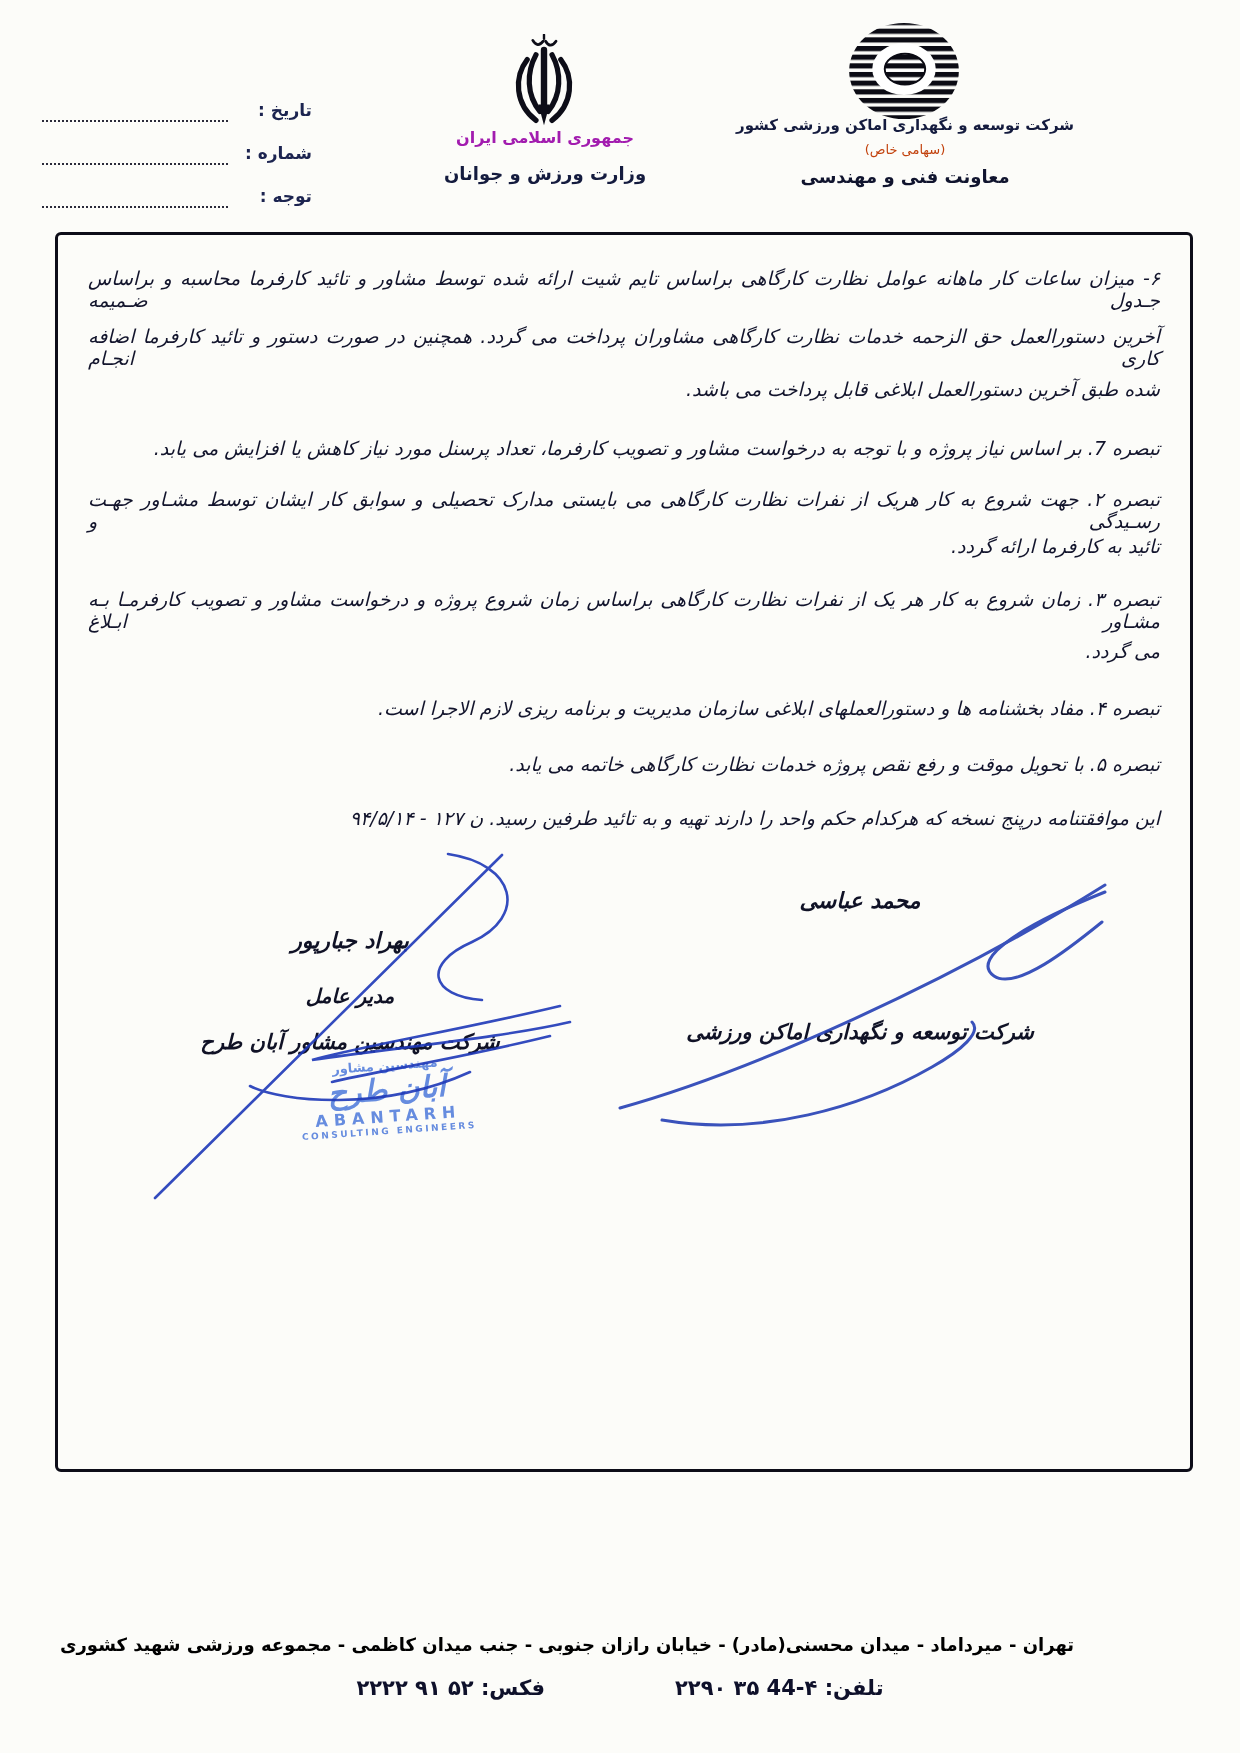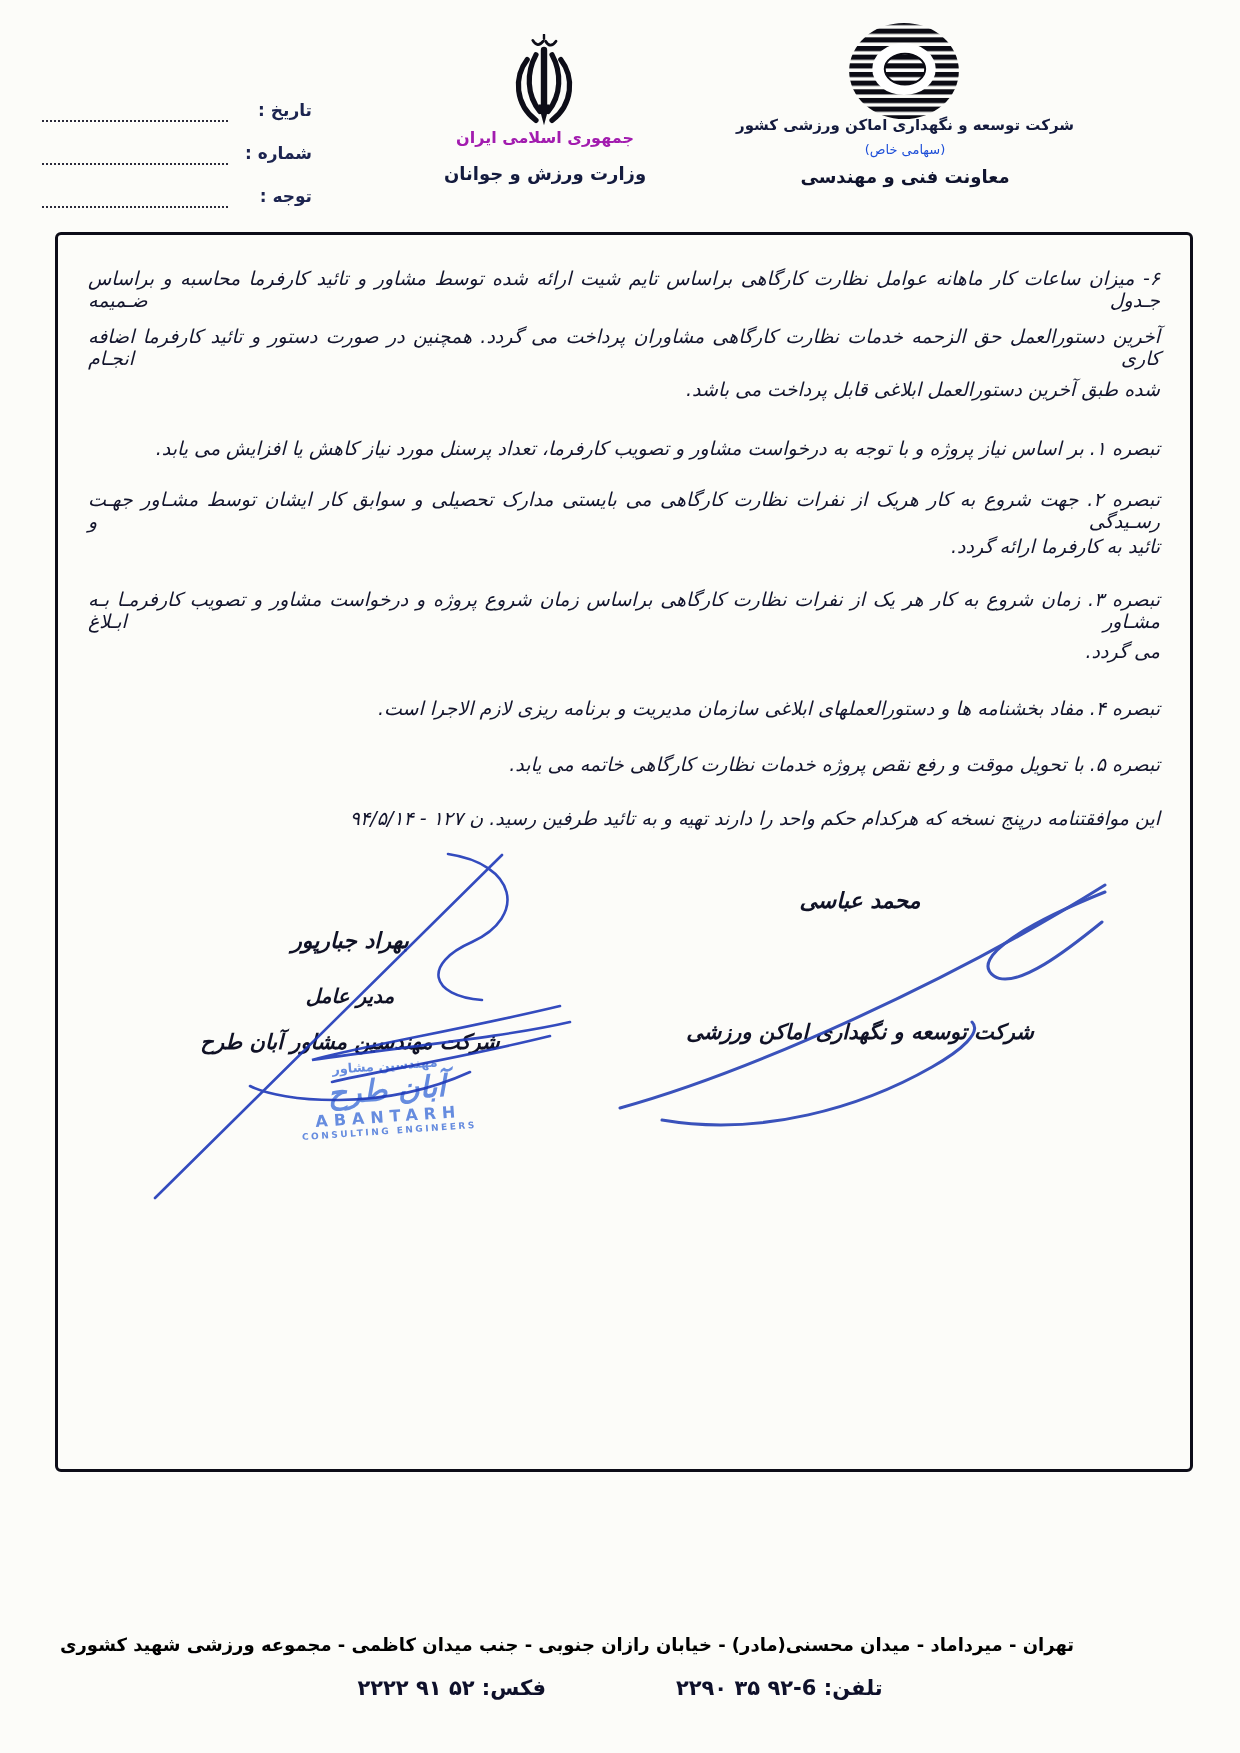--- a/index.html
+++ b/index.html
@@ -23,21 +23,21 @@
     position:absolute; left:6px; top:24px; width:186px;
     border-bottom:2px dotted #2a2a3a; height:0;
   }
   .gov-line1{left:420px; top:128px; width:250px; text-align:center;
     font-size:16px; font-weight:bold; color:#a21caf;}
   .gov-line2{left:410px; top:163px; width:270px; text-align:center;
     font-size:18px; font-weight:bold; color:#141b3e;}
   .org-line1{left:730px; top:116px; width:350px; text-align:center;
     font-size:15px; font-weight:bold; color:#141b3e;}
   .org-line2{left:730px; top:142px; width:350px; text-align:center;
-    font-size:13px; color:#1d4ed8;}
+    font-size:13px; color:#c2410c;}
   .org-line3{left:730px; top:166px; width:350px; text-align:center;
     font-size:18px; font-weight:bold; color:#10142e;}
 
   
   .frame{
     left:55px; top:232px; width:1132px; height:1234px;
     border:3px solid #0d0d18; border-radius:6px;
   }
   .bline{
     position:absolute; right:30px; left:30px;
@@ -129,21 +129,21 @@
     <ellipse cx="61" cy="51" rx="21" ry="16" fill="none" stroke="#0b0b14" stroke-width="2"></ellipse>
   </svg>
   <div class="abs org-line1">شرکت توسعه و نگهداری اماکن ورزشی کشور</div>
   <div class="abs org-line2">(سهامی خاص)</div>
   <div class="abs org-line3">معاونت فنی و مهندسی</div>
 
   <div class="abs frame">
     <div class="bline full" style="top:32px">۶- میزان ساعات کار ماهانه عوامل نظارت کارگاهی براساس تایم شیت ارائه شده توسط مشاور و تائید کارفرما محاسبه و براساس جـدول ضـمیمه</div>
     <div class="bline full" style="top:90px">آخرین دستورالعمل حق الزحمه خدمات نظارت کارگاهی مشاوران پرداخت می گردد. همچنین در صورت دستور و تائید کارفرما اضافه کاری انجـام</div>
     <div class="bline" style="top:143px">شده طبق آخرین دستورالعمل ابلاغی قابل پرداخت می باشد.</div>
-    <div class="bline" style="top:202px">تبصره ۱. بر اساس نیاز پروژه و با توجه به درخواست مشاور و تصویب کارفرما، تعداد پرسنل مورد نیاز کاهش یا افزایش می یابد.</div>
+    <div class="bline" style="top:202px">تبصره 7. بر اساس نیاز پروژه و با توجه به درخواست مشاور و تصویب کارفرما، تعداد پرسنل مورد نیاز کاهش یا افزایش می یابد.</div>
     <div class="bline full" style="top:253px">تبصره ۲. جهت شروع به کار هریک از نفرات نظارت کارگاهی می بایستی مدارک تحصیلی و سوابق کار ایشان توسط مشـاور جهـت رسـیدگی و</div>
     <div class="bline" style="top:300px">تائید به کارفرما ارائه گردد.</div>
     <div class="bline full" style="top:353px">تبصره ۳. زمان شروع به کار هر یک از نفرات نظارت کارگاهی براساس زمان شروع پروژه و درخواست مشاور و تصویب کارفرمـا بـه مشـاور ابـلاغ</div>
     <div class="bline" style="top:405px">می گردد.</div>
     <div class="bline" style="top:462px">تبصره ۴. مفاد بخشنامه ها و دستورالعملهای ابلاغی سازمان مدیریت و برنامه ریزی لازم الاجرا است.</div>
     <div class="bline" style="top:518px">تبصره ۵. با تحویل موقت و رفع نقص پروژه خدمات نظارت کارگاهی خاتمه می یابد.</div>
     <div class="bline" style="top:572px">این موافقتنامه درپنج نسخه که هرکدام حکم واحد را دارند تهیه و به تائید طرفین رسید. ن ۱۲۷ - ۹۴/۵/۱۴</div>
   </div>
 
   <div class="abs sig-block-right">
@@ -176,17 +176,17 @@
       <path d="M25,368 L372,25"></path>
       <path d="M318,24 C386,34 398,86 342,112 C292,134 300,166 352,170"></path>
       <path d="M430,176 C330,200 232,216 182,230 C282,216 380,206 440,192"></path>
       <path d="M420,206 C322,230 242,242 202,252"></path>
       <path d="M340,242 C252,282 152,272 120,256"></path>
     </g>
   </svg>
 
   <div class="abs footer-address">تهران - میرداماد - میدان محسنی(مادر) - خیابان رازان جنوبی - جنب میدان کاظمی - مجموعه ورزشی شهید کشوری</div>
   <div class="abs footer-phones">
-    <span>تلفن: 6-۹۲ ۳۵ ۲۲۹۰</span>
+    <span>تلفن: ۴-44 ۳۵ ۲۲۹۰</span>
     <span>فکس: ۵۲ ۹۱ ۲۲۲۲</span>
   </div>
 
 </div>
 
 </body></html>

